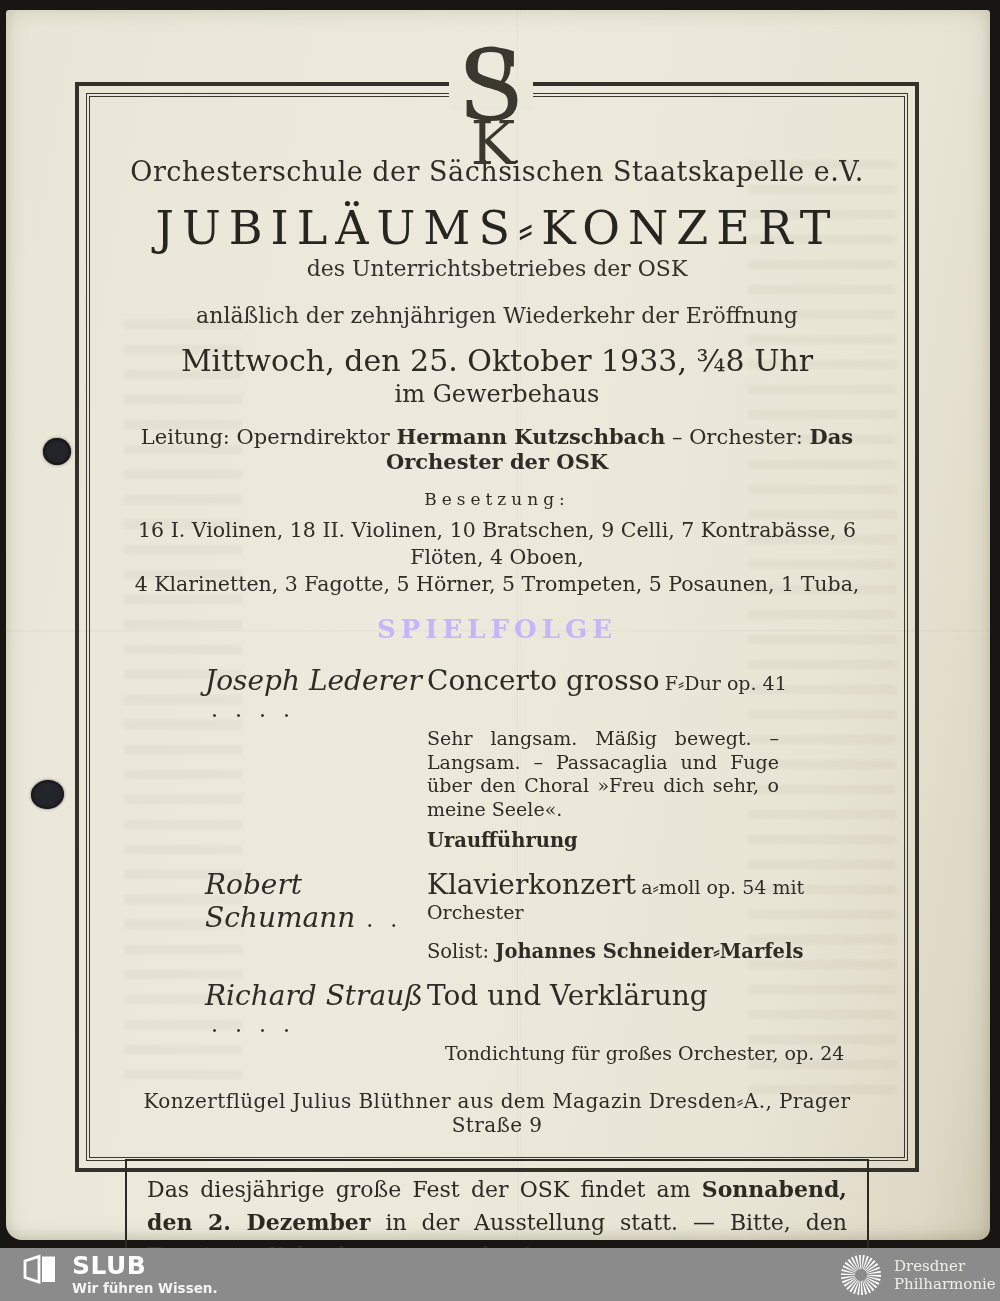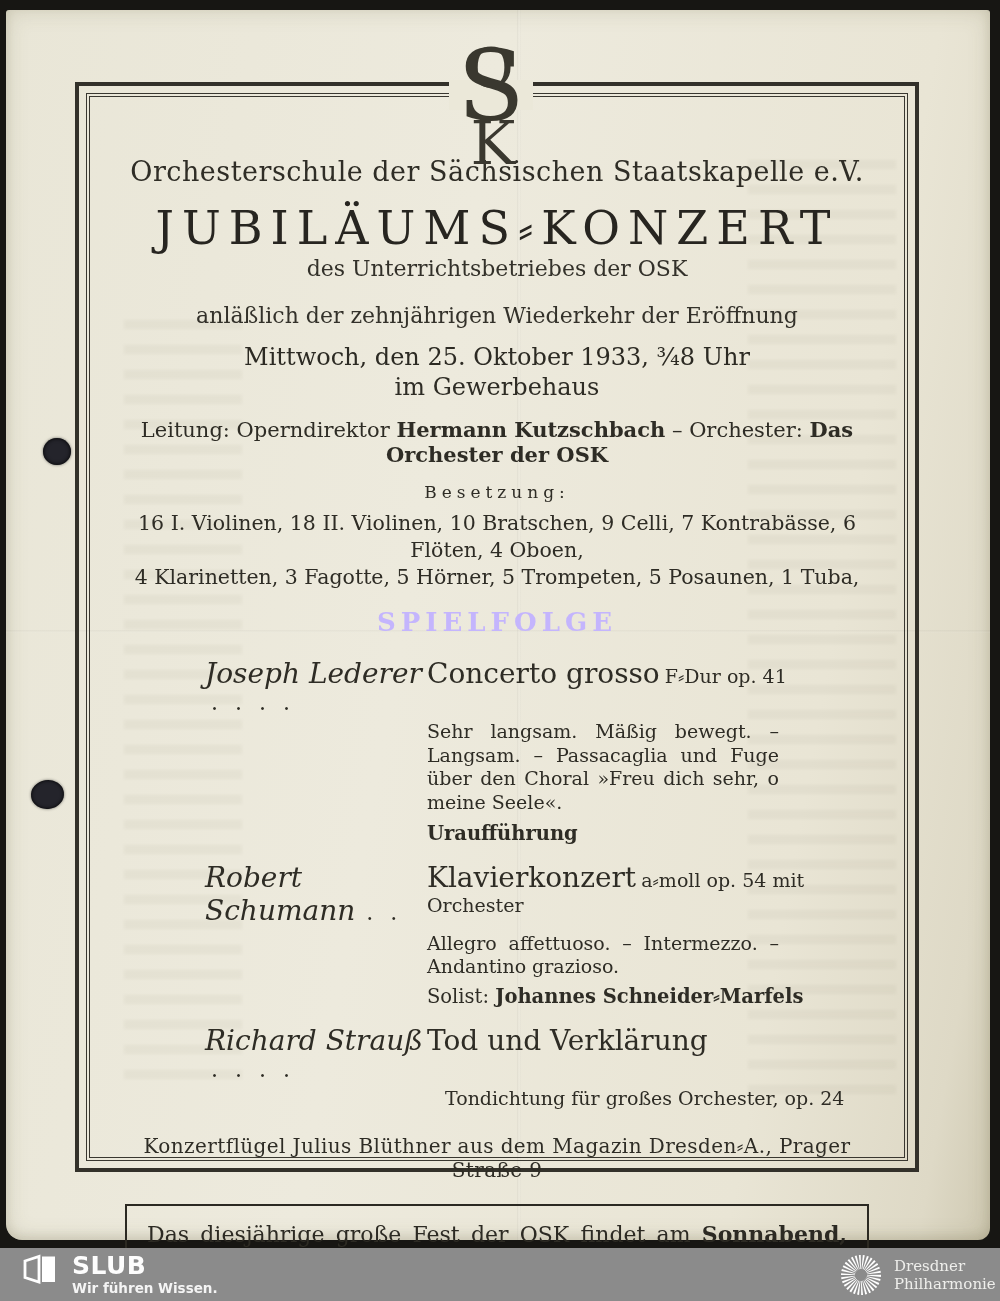--- a/index.html
+++ b/index.html
@@ -47,21 +47,21 @@
   .mono-patch{position:absolute;left:449px;top:80px;width:84px;height:30px;background:#ebe8d9;z-index:4;}
   .monogram{position:absolute;left:443px;top:30px;z-index:5;}
   .monogram text{fill:#3a382f;font-family:"DejaVu Serif",serif;}
 
   
   .org{text-align:center;font-size:27px;letter-spacing:.5px;color:#2f2d26;}
   .title{margin:14px 0 0 0;text-align:center;font-size:46px;font-weight:400;
     letter-spacing:8px;color:#272520;}
   .occ{text-align:center;font-size:22px;line-height:1.3;color:#33312a;}
   .occ.first{margin-top:18px;}
-  .date{margin-top:13px;text-align:center;font-size:24px;color:#2c2a23;}
+  .date{margin-top:13px;text-align:center;font-size:30px;color:#2c2a23;}
   .venue{margin-top:2px;text-align:center;font-size:24px;}
   .leitung{margin-top:16px;text-align:center;font-size:21px;}
   .b{font-weight:700;}
   .bes-head{margin-top:15px;text-align:center;font-size:17px;letter-spacing:5px;}
   .bes-line{text-align:center;font-size:20.5px;line-height:1.32;}
   .bes-line.first{margin-top:8px;}
   .spiel{margin:16px 0 0 0;text-align:center;font-size:26px;font-weight:700;letter-spacing:5px;color:#c4b5fd;}
 
   .prog{margin-top:20px;padding-left:84px;}
   .prog-item{margin-top:16px;}
@@ -152,21 +152,20 @@
           <div class="prog-row">
             <div class="composer-cell">
               <span class="composer">Robert Schumann</span>
               <span class="dots">. .</span>
             </div>
             <div class="work-cell">
               <span class="work">Klavierkonzert</span>
               <span class="work-detail">a⸗moll op. 54 mit Orchester</span>
             </div>
           </div>
-          <p class="movements">Allegro affettuoso. – Intermezzo. – Andantino grazioso.</p>
           <p class="soloist">
             <span>Solist:</span>
             <span class="b">Johannes Schneider⸗Marfels</span>
           </p>
         </div>
 
         <div class="prog-item">
           <div class="prog-row">
             <div class="composer-cell">
               <span class="composer">Richard Strauß</span>

